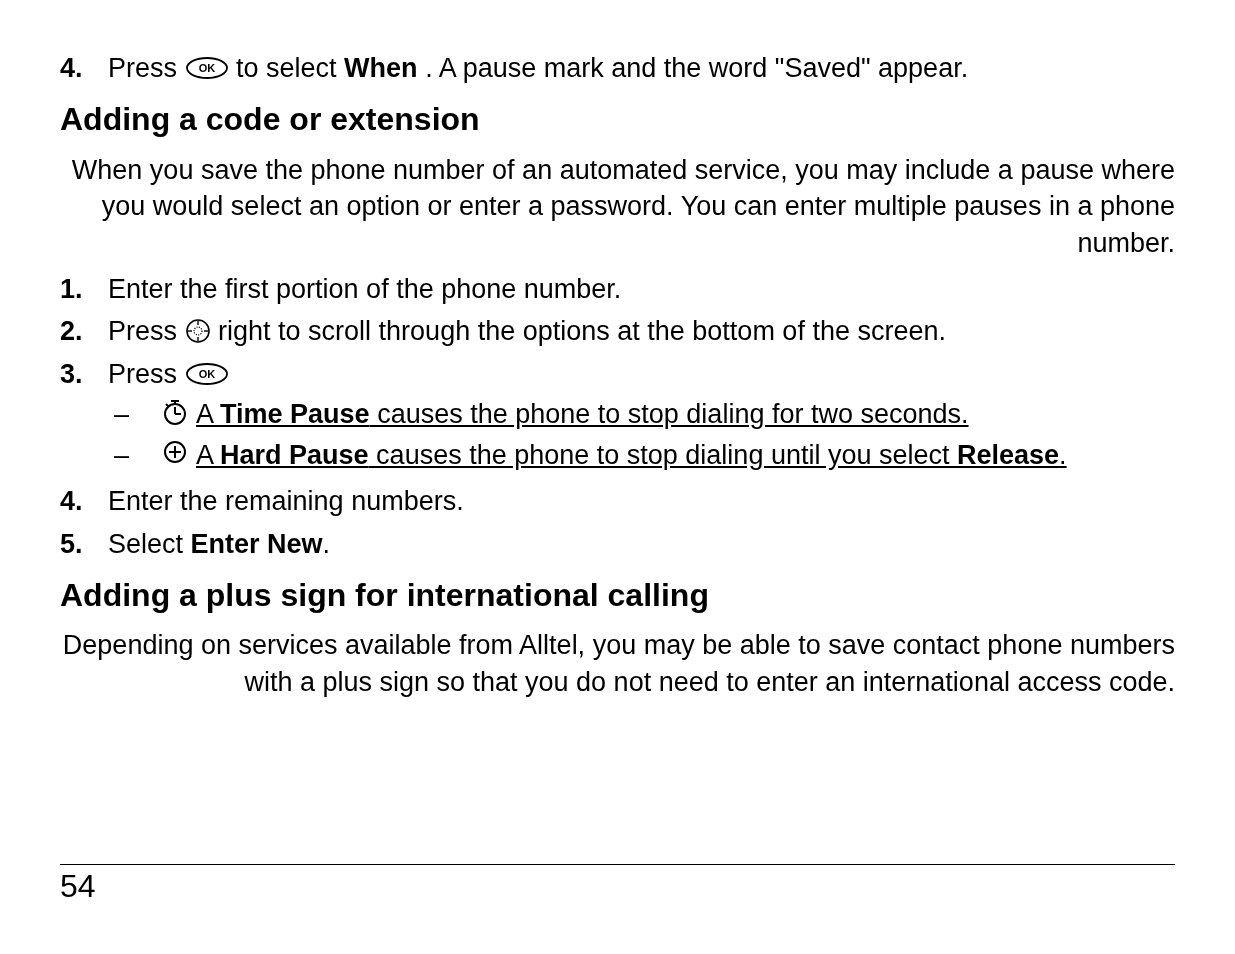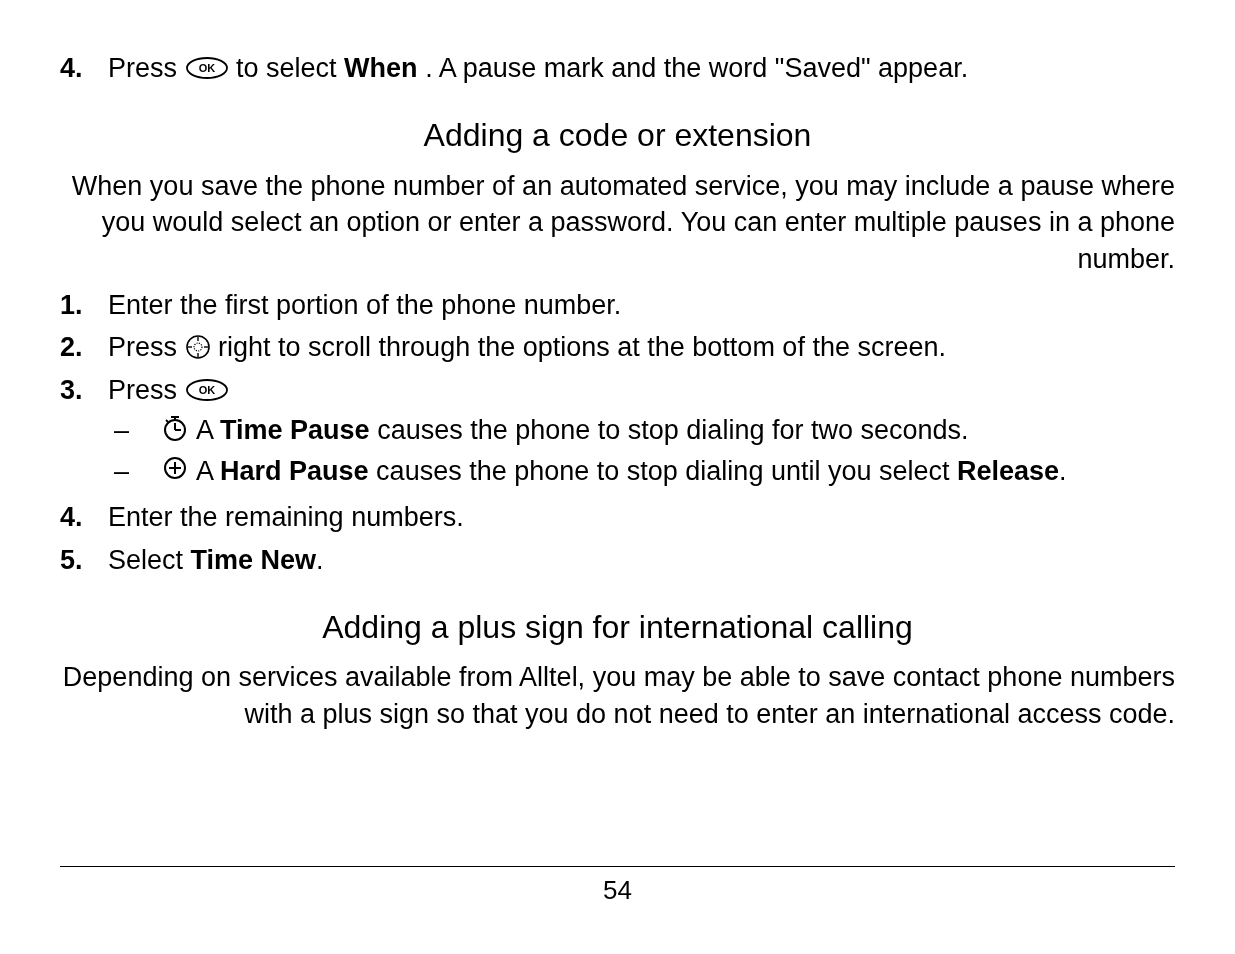--- a/index.html
+++ b/index.html
@@ -24,25 +24,24 @@
     margin-bottom: 6px;
   }
   .num-item .num {
     font-weight: bold;
     min-width: 48px;
   }
   .num-item .content {
     flex: 1;
   }
   .heading {
-    font-weight: normal;
+    font-weight: bold;
     font-size: 32px;
-    margin-top: 28px;
+    margin-top: 12px;
     margin-bottom: 10px;
-    text-align: center;
   }
   .para {
     margin-bottom: 10px;
     text-align: right;
   }
   .sub-item {
     display: flex;
     align-items: flex-start;
     margin-top: 4px;
     margin-bottom: 4px;
@@ -53,20 +52,21 @@
   }
   .sub-item .sub-icon {
     width: 42px;
     display: flex;
     justify-content: center;
     align-items: flex-start;
     padding-top: 2px;
   }
   .sub-item .sub-content {
     flex: 1;
+    text-decoration: underline;
   }
   .bold {
     font-weight: bold;
   }
   .ok-icon {
     display: inline-flex;
     vertical-align: middle;
     position: relative;
     top: -2px;
   }
@@ -77,24 +77,23 @@
     top: -2px;
   }
   .footer {
     position: absolute;
     left: 60px;
     right: 60px;
     bottom: 46px;
   }
   .footer-line {
     border-top: 1.5px solid #000;
-    padding-top: 6px;
-    display: flex;
-    justify-content: center;
-    font-size: 26px;
+    display: flex;
+    justify-content: space-between;
+    font-size: 32px;
   }
 </style>
 </head>
 <body>
 
 <div class="page">
 
   <div class="num-item">
     <div class="num">4.</div>
     <div class="content">
@@ -184,21 +183,21 @@
   </div>
 
   <div class="num-item">
     <div class="num">4.</div>
     <div class="content">Enter the remaining numbers.</div>
   </div>
 
   <div class="num-item">
     <div class="num">5.</div>
     <div class="content">
-      <span>Select </span><span class="bold">Time New</span><span>.</span>
+      <span>Select </span><span class="bold">Enter New</span><span>.</span>
     </div>
   </div>
 
   <div class="heading">Adding a plus sign for international calling</div>
   <div class="para">Depending on services available from Alltel, you may be able to save contact phone numbers with a plus sign so that you do not need to enter an international access code.</div>
 
   <div class="footer">
     <div class="footer-line">
       <span>54</span>
     </div>

